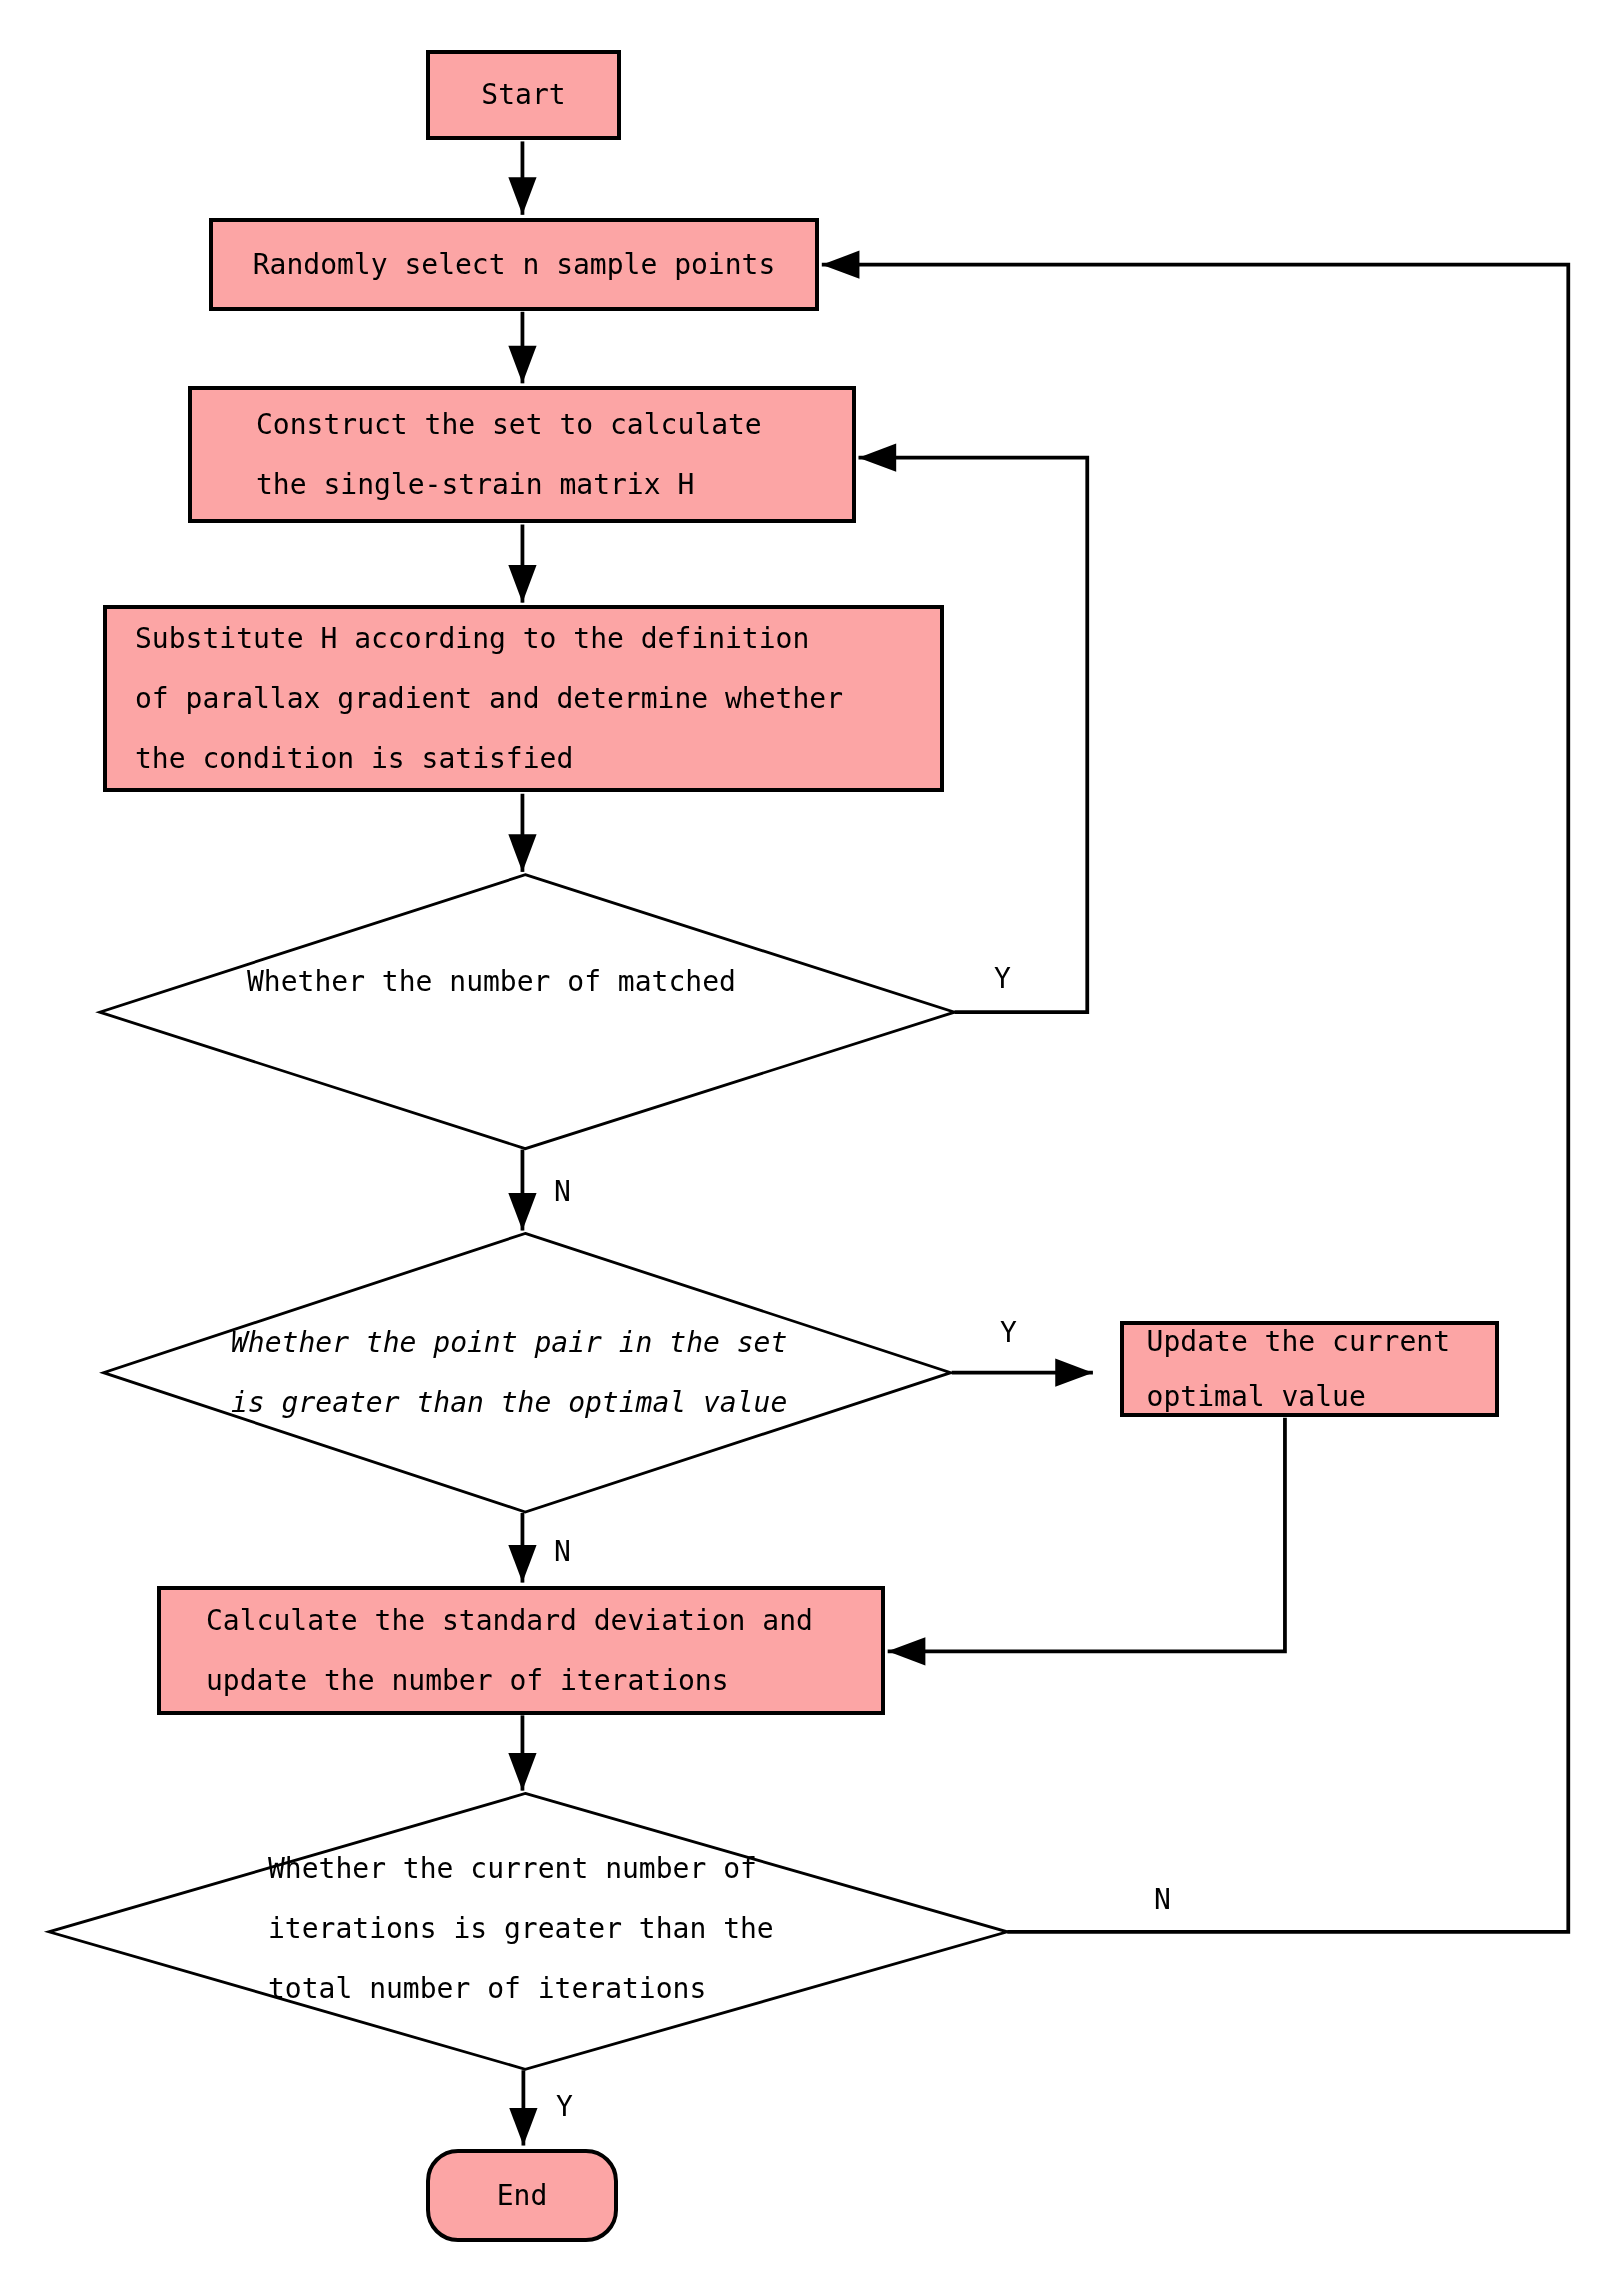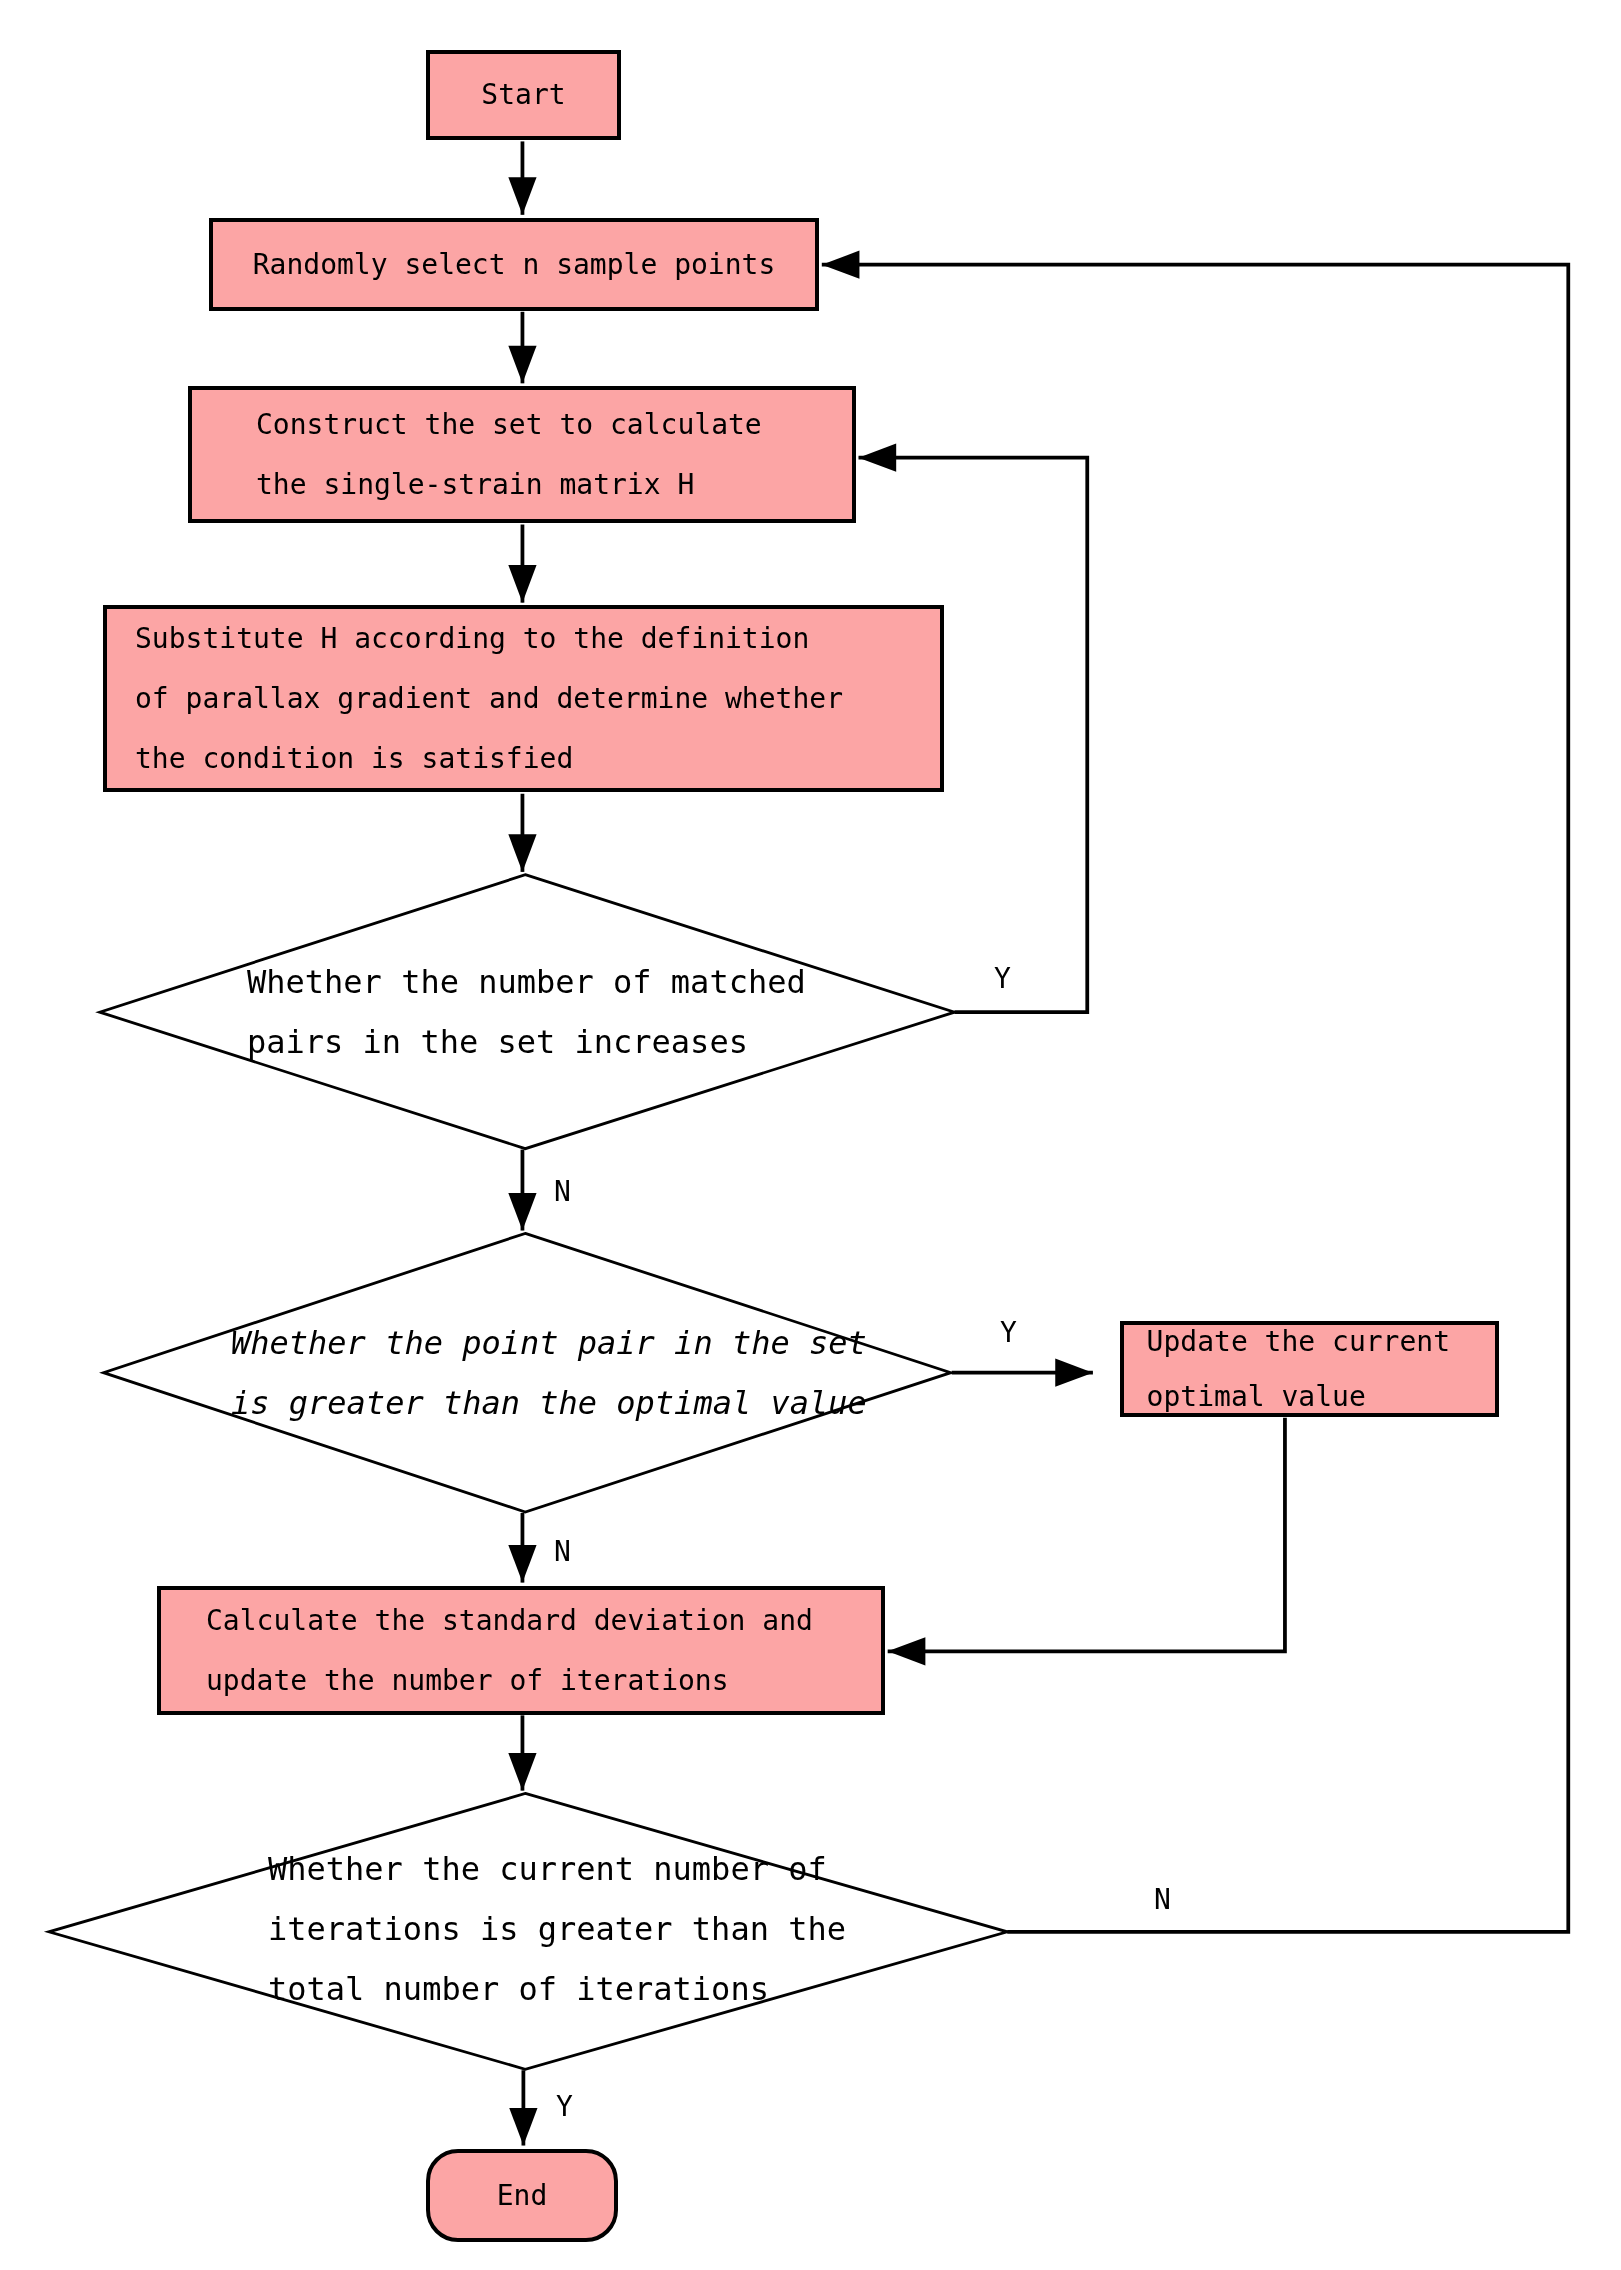--- a/index.html
+++ b/index.html
@@ -31,21 +31,21 @@
     display: flex;
     flex-direction: column;
     justify-content: center;
     font-size: 28px;
     line-height: 60px;
     white-space: nowrap;
   }
   .node.centered { align-items: center; text-align: center; }
   .dtext {
     position: absolute;
-    font-size: 32px;
+    font-size: 28px;
     line-height: 60px;
     white-space: nowrap;
   }
   .edge-label {
     position: absolute;
     font-size: 28px;
     line-height: 34px;
     white-space: nowrap;
   }
 </style>
@@ -111,21 +111,20 @@
     <span>Calculate the standard deviation and</span>
     <span>update the number of iterations</span>
   </div>
 
   <div class="node centered" style="left:426px; top:2149px; width:192px; height:93px;border-radius:32px;">
     <span>End</span>
   </div>
 
   <div class="dtext" style="left:247px; top:952px;">
     <div>Whether the number of matched</div>
-    <div>pairs in the set increases</div>
   </div>
 
   <div class="dtext" style="left:231px; top:1313px;font-style:italic;">
     <div>Whether the point pair in the set</div>
     <div>is greater than the optimal value</div>
   </div>
 
   <div class="dtext" style="left:268px; top:1839px;">
     <div>Whether the current number of</div>
     <div>iterations is greater than the</div>

